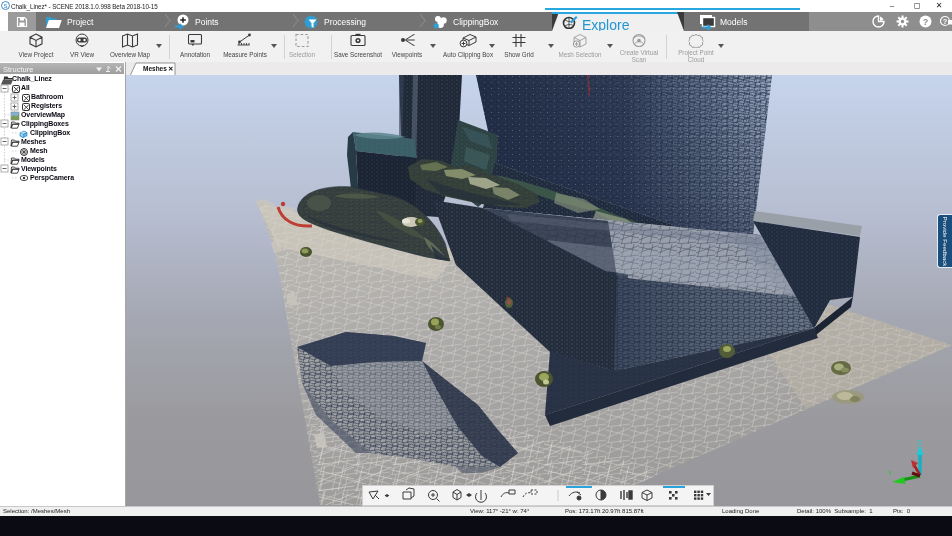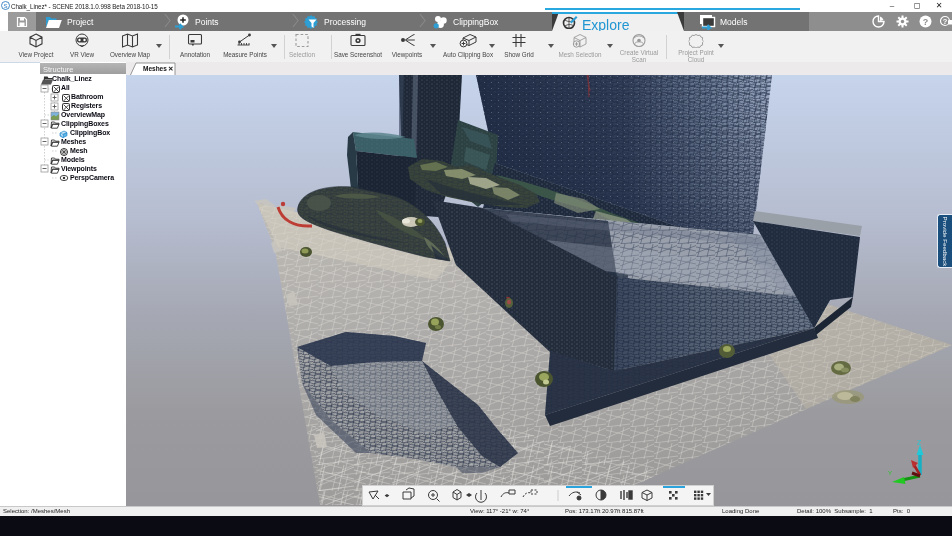--- a/index.html
+++ b/index.html
@@ -26,21 +26,21 @@
   #exploretab .topline{position:absolute;left:0;top:0;width:100%;height:2px;background:#29a8e0;}
   
   #toolbar{left:0;top:31px;width:952px;height:31px;background:#f1f1f1;border-bottom:1px solid #cdd8e6;}
   .tbtn{position:absolute;top:0;text-align:center;color:#444;}
   .tbtn .ic{position:absolute;left:50%;transform:translateX(-50%);top:2px;}
   .tbtn .tl{position:absolute;top:20px;left:50%;transform:translateX(-50%);font-size:6.3px;white-space:nowrap;color:#444;}
   .tbtn .tl2{position:absolute;top:19px;left:50%;transform:translateX(-50%);font-size:6.3px;white-space:pre;text-align:center;line-height:6.5px;color:#444;}
   .tsep{position:absolute;top:4px;width:1px;height:24px;background:#d2d2d2;}
   .darr{position:absolute;top:13px;width:0;height:0;border-left:3.5px solid transparent;border-right:3.5px solid transparent;border-top:4.5px solid #555;}
   
-  #leftpanel{left:0;top:62px;width:125px;height:444px;background:#fff;border-right:1px solid #a7a7a7;margin-left:40px;}
+  #leftpanel{left:0;top:62px;width:125px;height:444px;background:#fff;border-right:1px solid #a7a7a7;}
   #lp-head{position:absolute;left:0;top:1px;width:124px;height:11px;
     background:linear-gradient(#b5b5b5,#9e9e9e);color:#f5f5f5;font-size:7.5px;padding:0;}
   #lp-head span{position:absolute;left:3px;top:1.5px;}
   .tree{position:absolute;left:0;top:13px;width:124px;font-size:7px;font-weight:bold;color:#0a0a14;letter-spacing:-0.1px;}
   .trow{position:absolute;white-space:nowrap;height:9px;}
   .trow .txt{position:absolute;top:-1px;}
   
   #tabstrip{left:126px;top:62px;width:826px;height:13px;background:#eceaea;}
   #doctab-lbl{position:absolute;left:17px;top:3px;font-size:6.5px;font-weight:bold;color:#111;}
   #doctab-x{position:absolute;left:42px;top:3px;font-size:6.5px;font-weight:bold;color:#222;}

